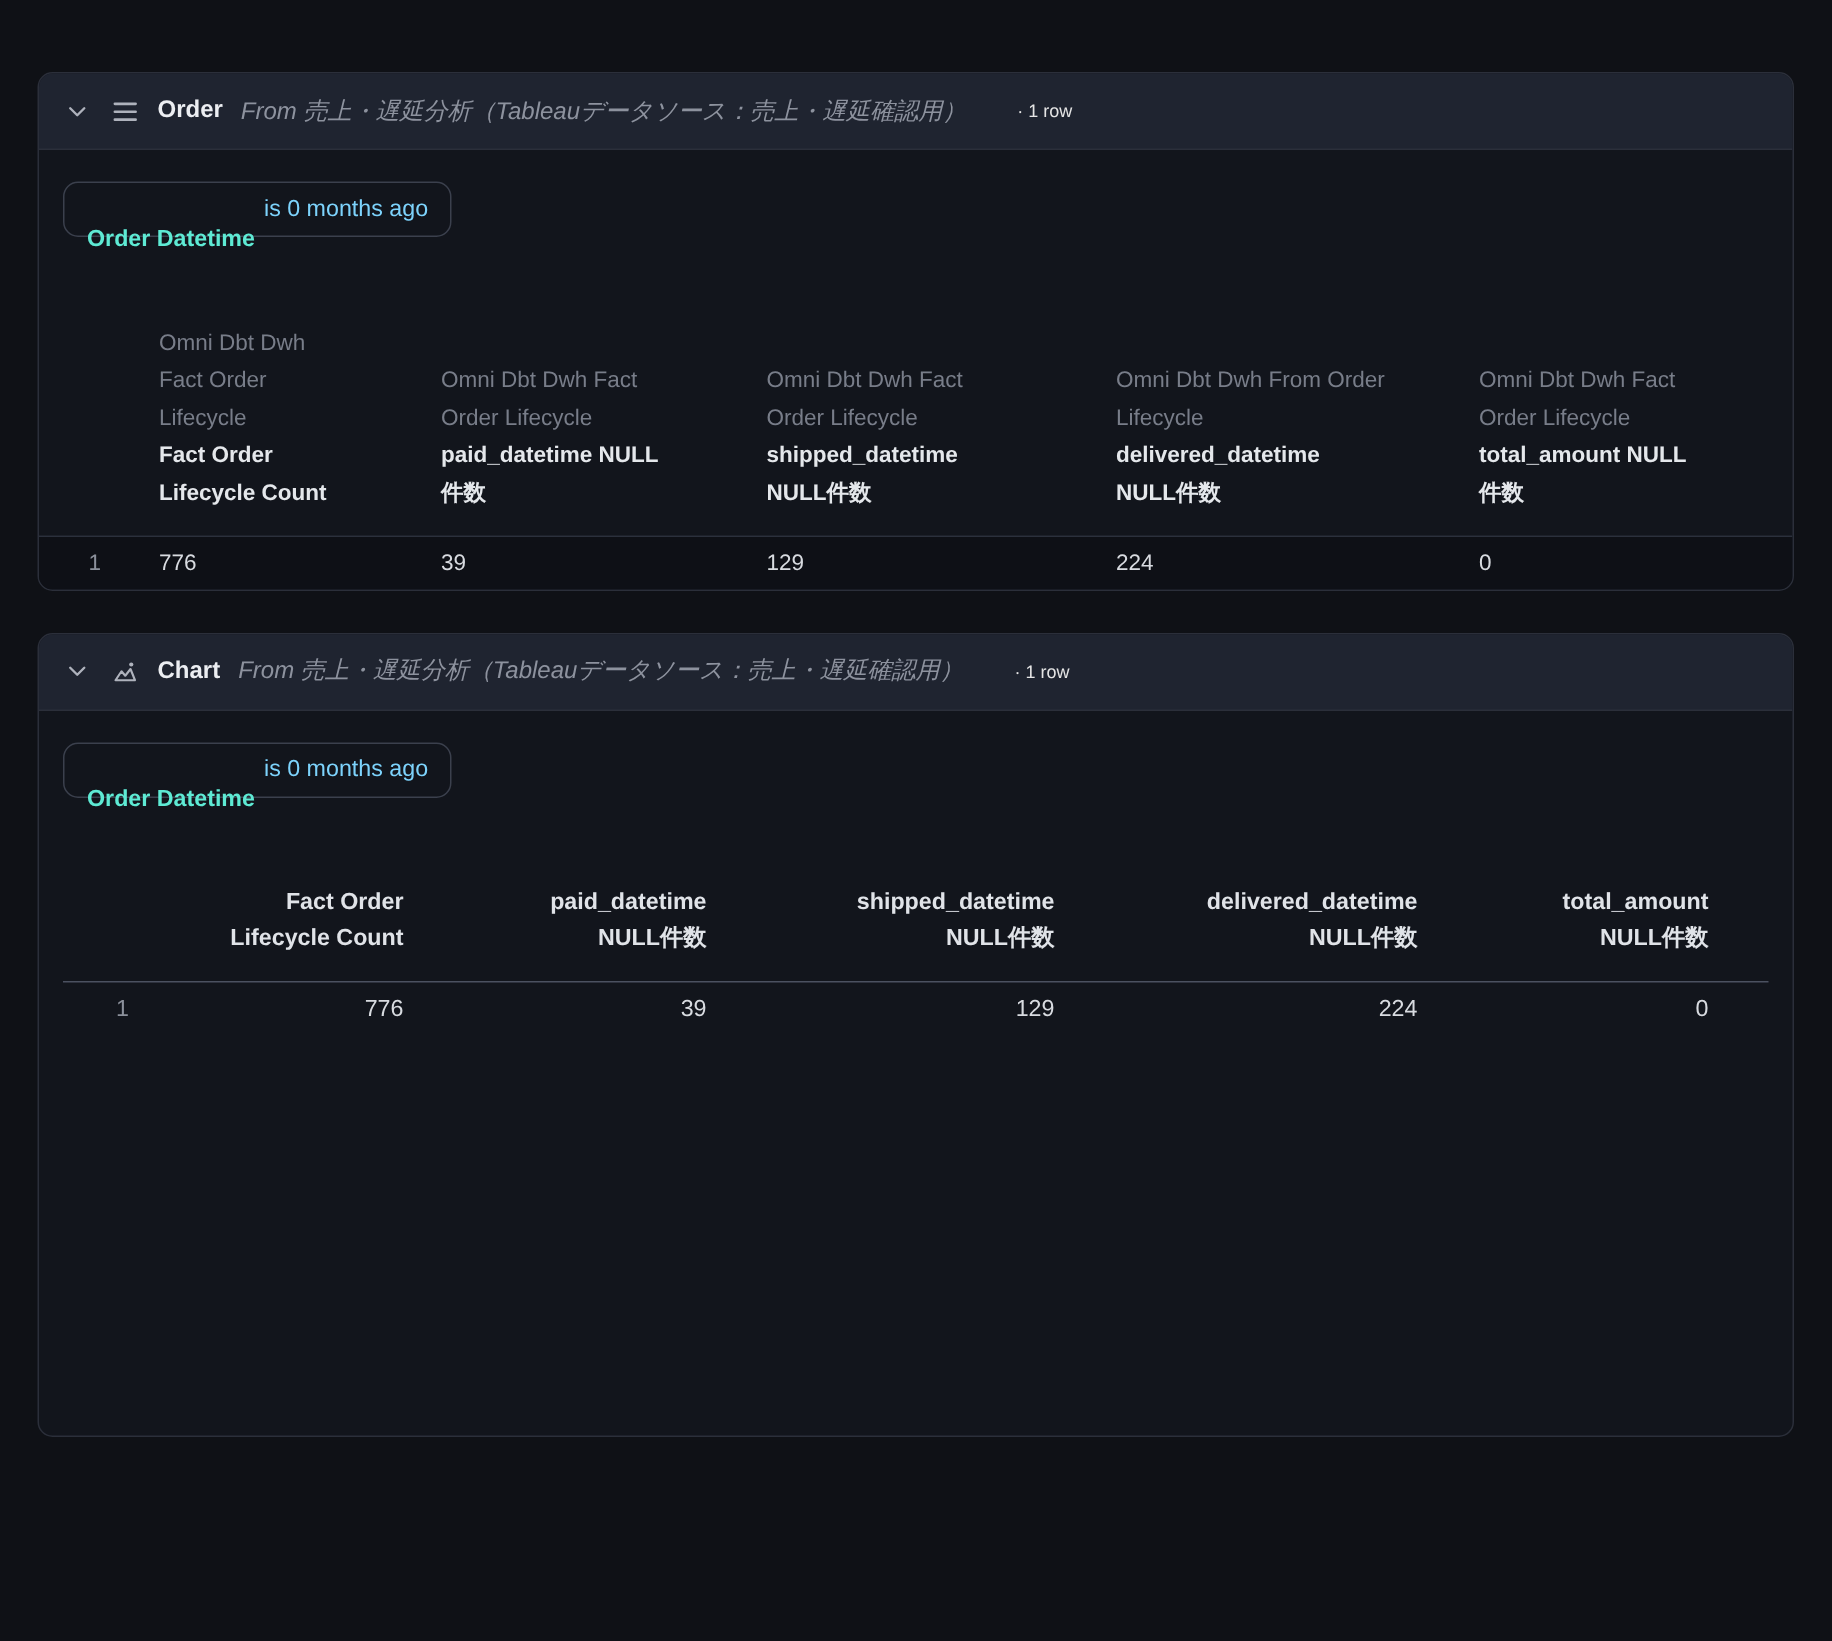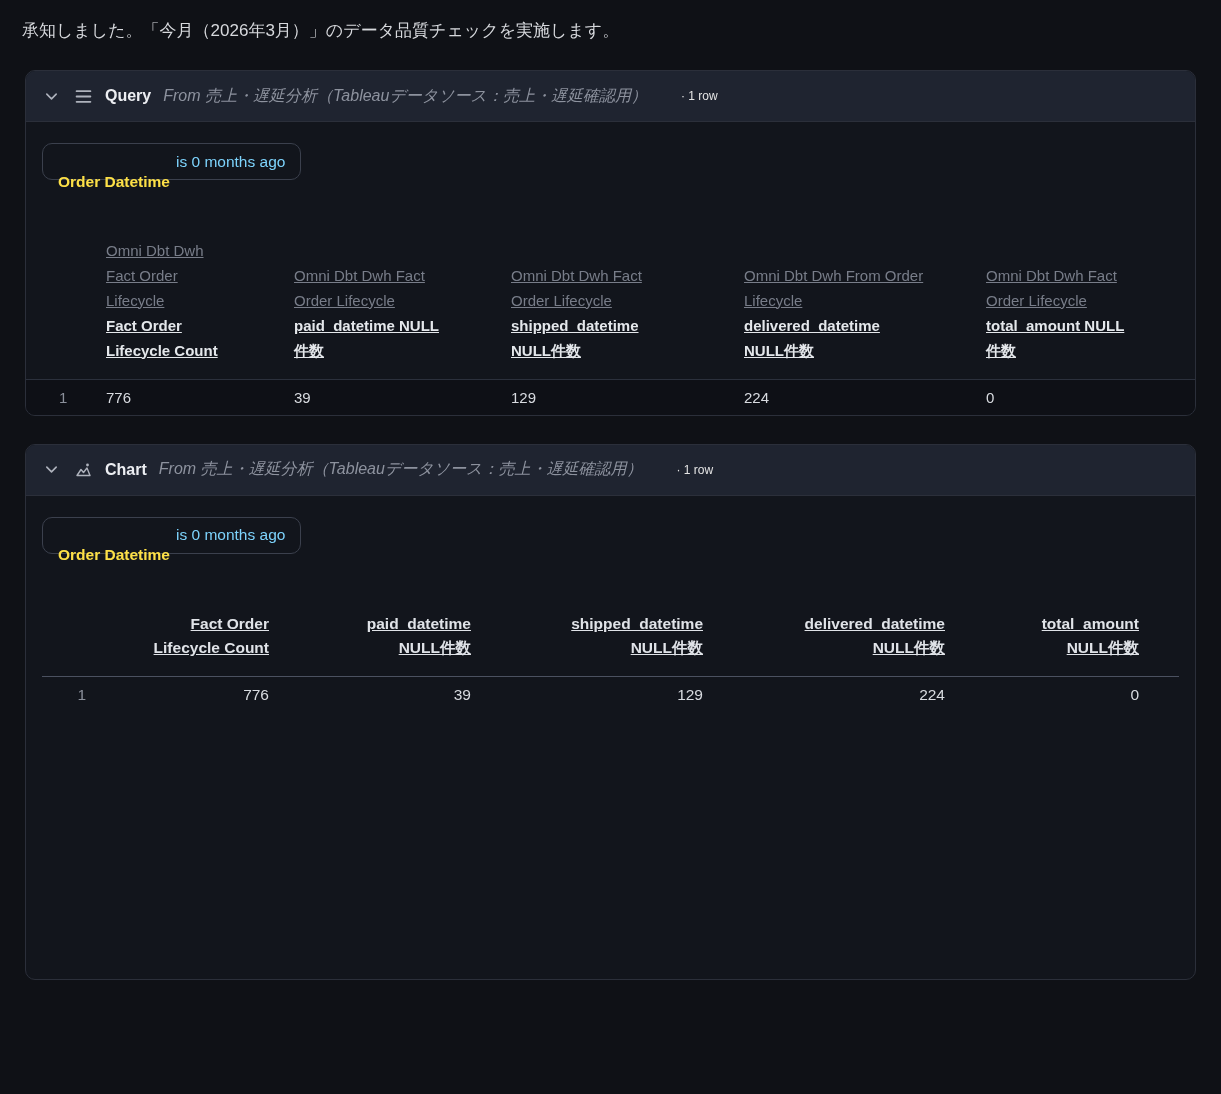--- a/index.html
+++ b/index.html
@@ -5,21 +5,21 @@
   html,body{margin:0;padding:0;}
   body{
     width:1221px;height:1094px;
     background:#0f1116;
     font-family:"Liberation Sans","DejaVu Sans",sans-serif;
     color:#d9dbe0;
     overflow:hidden;
     box-sizing:border-box;
   }
   .page{padding:20px 25px 16px 25px;box-sizing:border-box;}
-  .pre-line{white-space:pre-line;text-decoration:underline;}
+  .pre-line{white-space:pre-line;}
 
   
   .chat-line{margin:0 0 0 -3px;font-size:17px;line-height:22px;color:#d7d9dd;}
   .chat-line + .chat-line{margin-top:34px;}
 
   
   .panel{
     margin-top:28px;
     width:1171px;
     background:#12151c;
@@ -48,21 +48,21 @@
   .pill-row{padding:21px 16px 0 16px;}
   .filter-pill{
     display:inline-flex;align-items:center;
     height:37px;box-sizing:border-box;
     padding:0 15px;
     border:1px solid #3b404d;
     border-radius:10px;
     font-size:15.5px;
     cursor:pointer;
   }
-  .filter-field{font-weight:700;color:#fde047;margin-right:6px;margin-top:40px;}
+  .filter-field{font-weight:700;color:#5eead4;margin-right:6px;margin-top:40px;}
   .filter-cond{color:#7dd3fc;}
 
   
   .qtable-head{
     display:grid;
     grid-template-columns:80px 188px 217px 233px 242px auto;
     align-items:end;
     height:188px;
     box-sizing:border-box;
     padding-bottom:16px;
@@ -101,35 +101,34 @@
     font-size:15.5px;
   }
   .c-rownum{color:#8b909b;text-align:right;}
   .c-val{color:#d8dbe0;text-align:right;}
 </style>
 </head>
 <body>
 
 <div class="page">
 
-  <p class="chat-line">承知しました。「今月（2026年3月）」のデータ品質チェックを実施します。</p>
 
   <section class="panel">
     <header class="panel-header">
       <span class="icon chev-icon">
         <svg width="15" height="15" viewBox="0 0 16 16" fill="none">
             <path d="M3 5.5l5 5 5-5" stroke="currentColor" stroke-width="1.7" stroke-linecap="round" stroke-linejoin="round"></path>
           </svg>
       </span>
       <span class="icon type-icon">
         <svg width="17" height="15" viewBox="0 0 16 14" fill="none">
             <path d="M1.5 2h13M1.5 7h13M1.5 12h13" stroke="currentColor" stroke-width="1.7" stroke-linecap="round"></path>
           </svg>
       </span>
-      <span class="panel-title">Query</span>
+      <span class="panel-title">Order</span>
       <span class="panel-source">From 売上・遅延分析（Tableauデータソース：売上・遅延確認用）</span>
       <span class="panel-rowcount">· 1 row</span>
     </header>
 
     <div class="panel-body">
       <div class="pill-row">
         <span class="filter-pill">
           <span class="filter-field">Order Datetime</span>
           <span class="filter-cond">is 0 months ago</span>
         </span>

